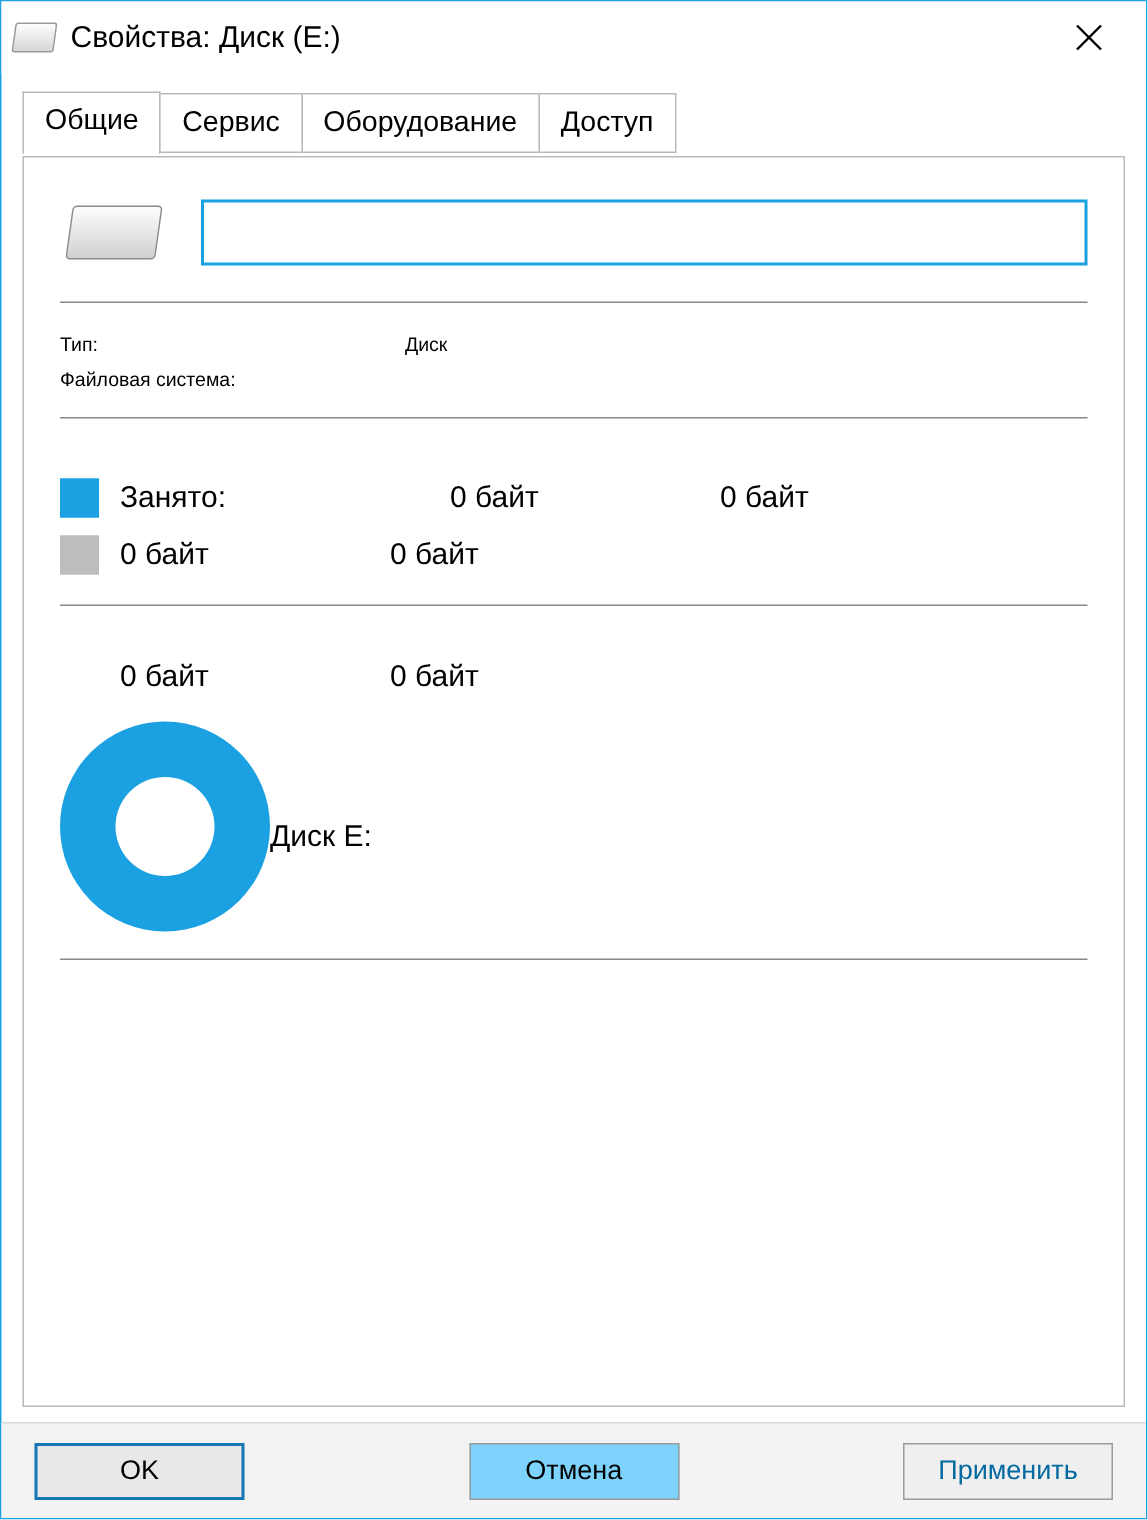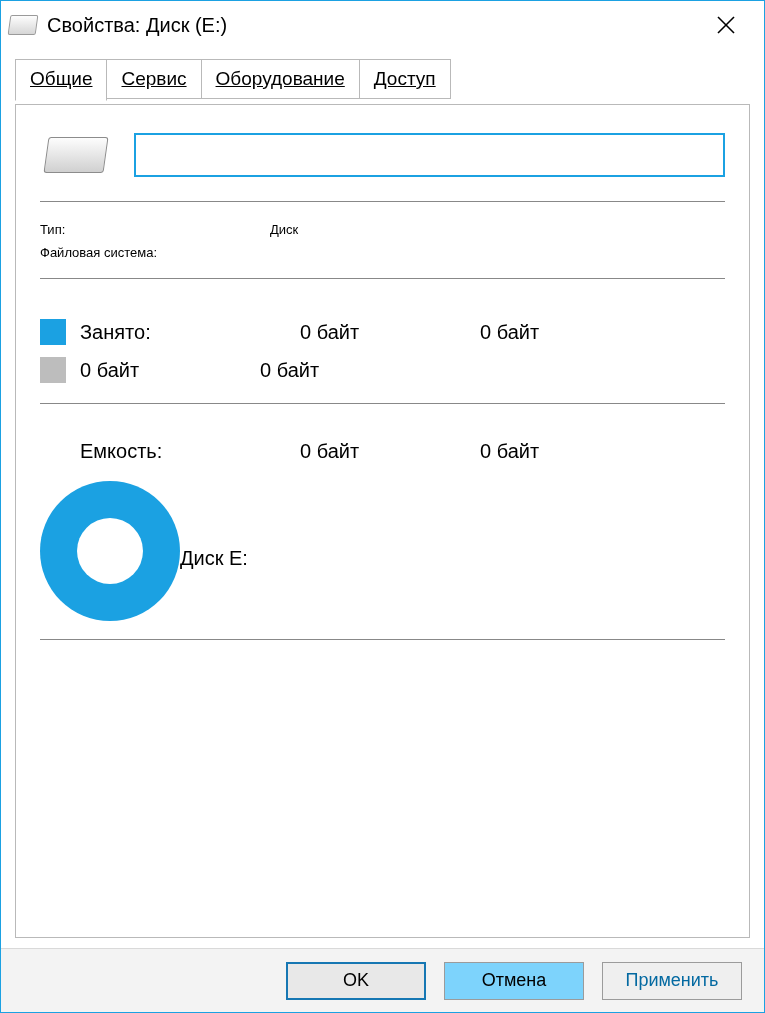--- a/index.html
+++ b/index.html
@@ -45,24 +45,23 @@
     color:#000;
     cursor:pointer;
   }
   .body-area {
     flex: 1;
     padding: 10px 14px 10px 14px;
     display:flex; flex-direction:column;
   }
   .tab-strip {
     display:flex;
-    align-items:flex-start;
+    align-items:center;
     height: 46px;
     position:relative;
-    text-decoration:underline;
   }
   .tab {
     padding: 8px 14px 8px 14px;
     border: 1px solid #b9b9b9;
     border-bottom: 1px solid #b9b9b9;
     background:#fff;
     font-size: 19px;
     cursor:pointer;
     margin-right: -1px;
     position:relative;
@@ -137,21 +136,21 @@
     display:flex; align-items:center; justify-content:center;
   }
   .donut-hole {
     width: 66px; height: 66px; border-radius:50%; background:#fff;
   }
   .drive-caption { margin-top: 14px; font-size: 20px; }
   .footer {
     height: 64px;
     display:flex;
     align-items:center;
-    justify-content:flex-end;
+    justify-content:space-between;
     gap: 18px;
     padding: 0 22px;
     border-top: 1px solid #d9d9d9;
     background:#f3f3f3;
   }
   .btn {
     min-width: 140px;
     height: 38px;
     border: 1px solid #9b9b9b;
     background:#7dd3fc;
@@ -219,21 +218,20 @@
           <div class="sw sw-free"></div>
           <div class="u-val1">0 байт</div>
           <div class="u-val2">0 байт</div>
         </div>
       </div>
 
       <div class="hr" style="margin-top:14px"></div>
 
       <div class="usage-row cap-row">
         <div class="sw-spacer"></div>
-        <div class="u-label">Емкость:</div>
         <div class="u-val1">0 байт</div>
         <div class="u-val2">0 байт</div>
       </div>
 
       <div class="pie-wrap">
         <div class="donut">
           <div class="donut-hole"></div>
         </div>
         <div class="drive-caption">Диск E:</div>
       </div>

